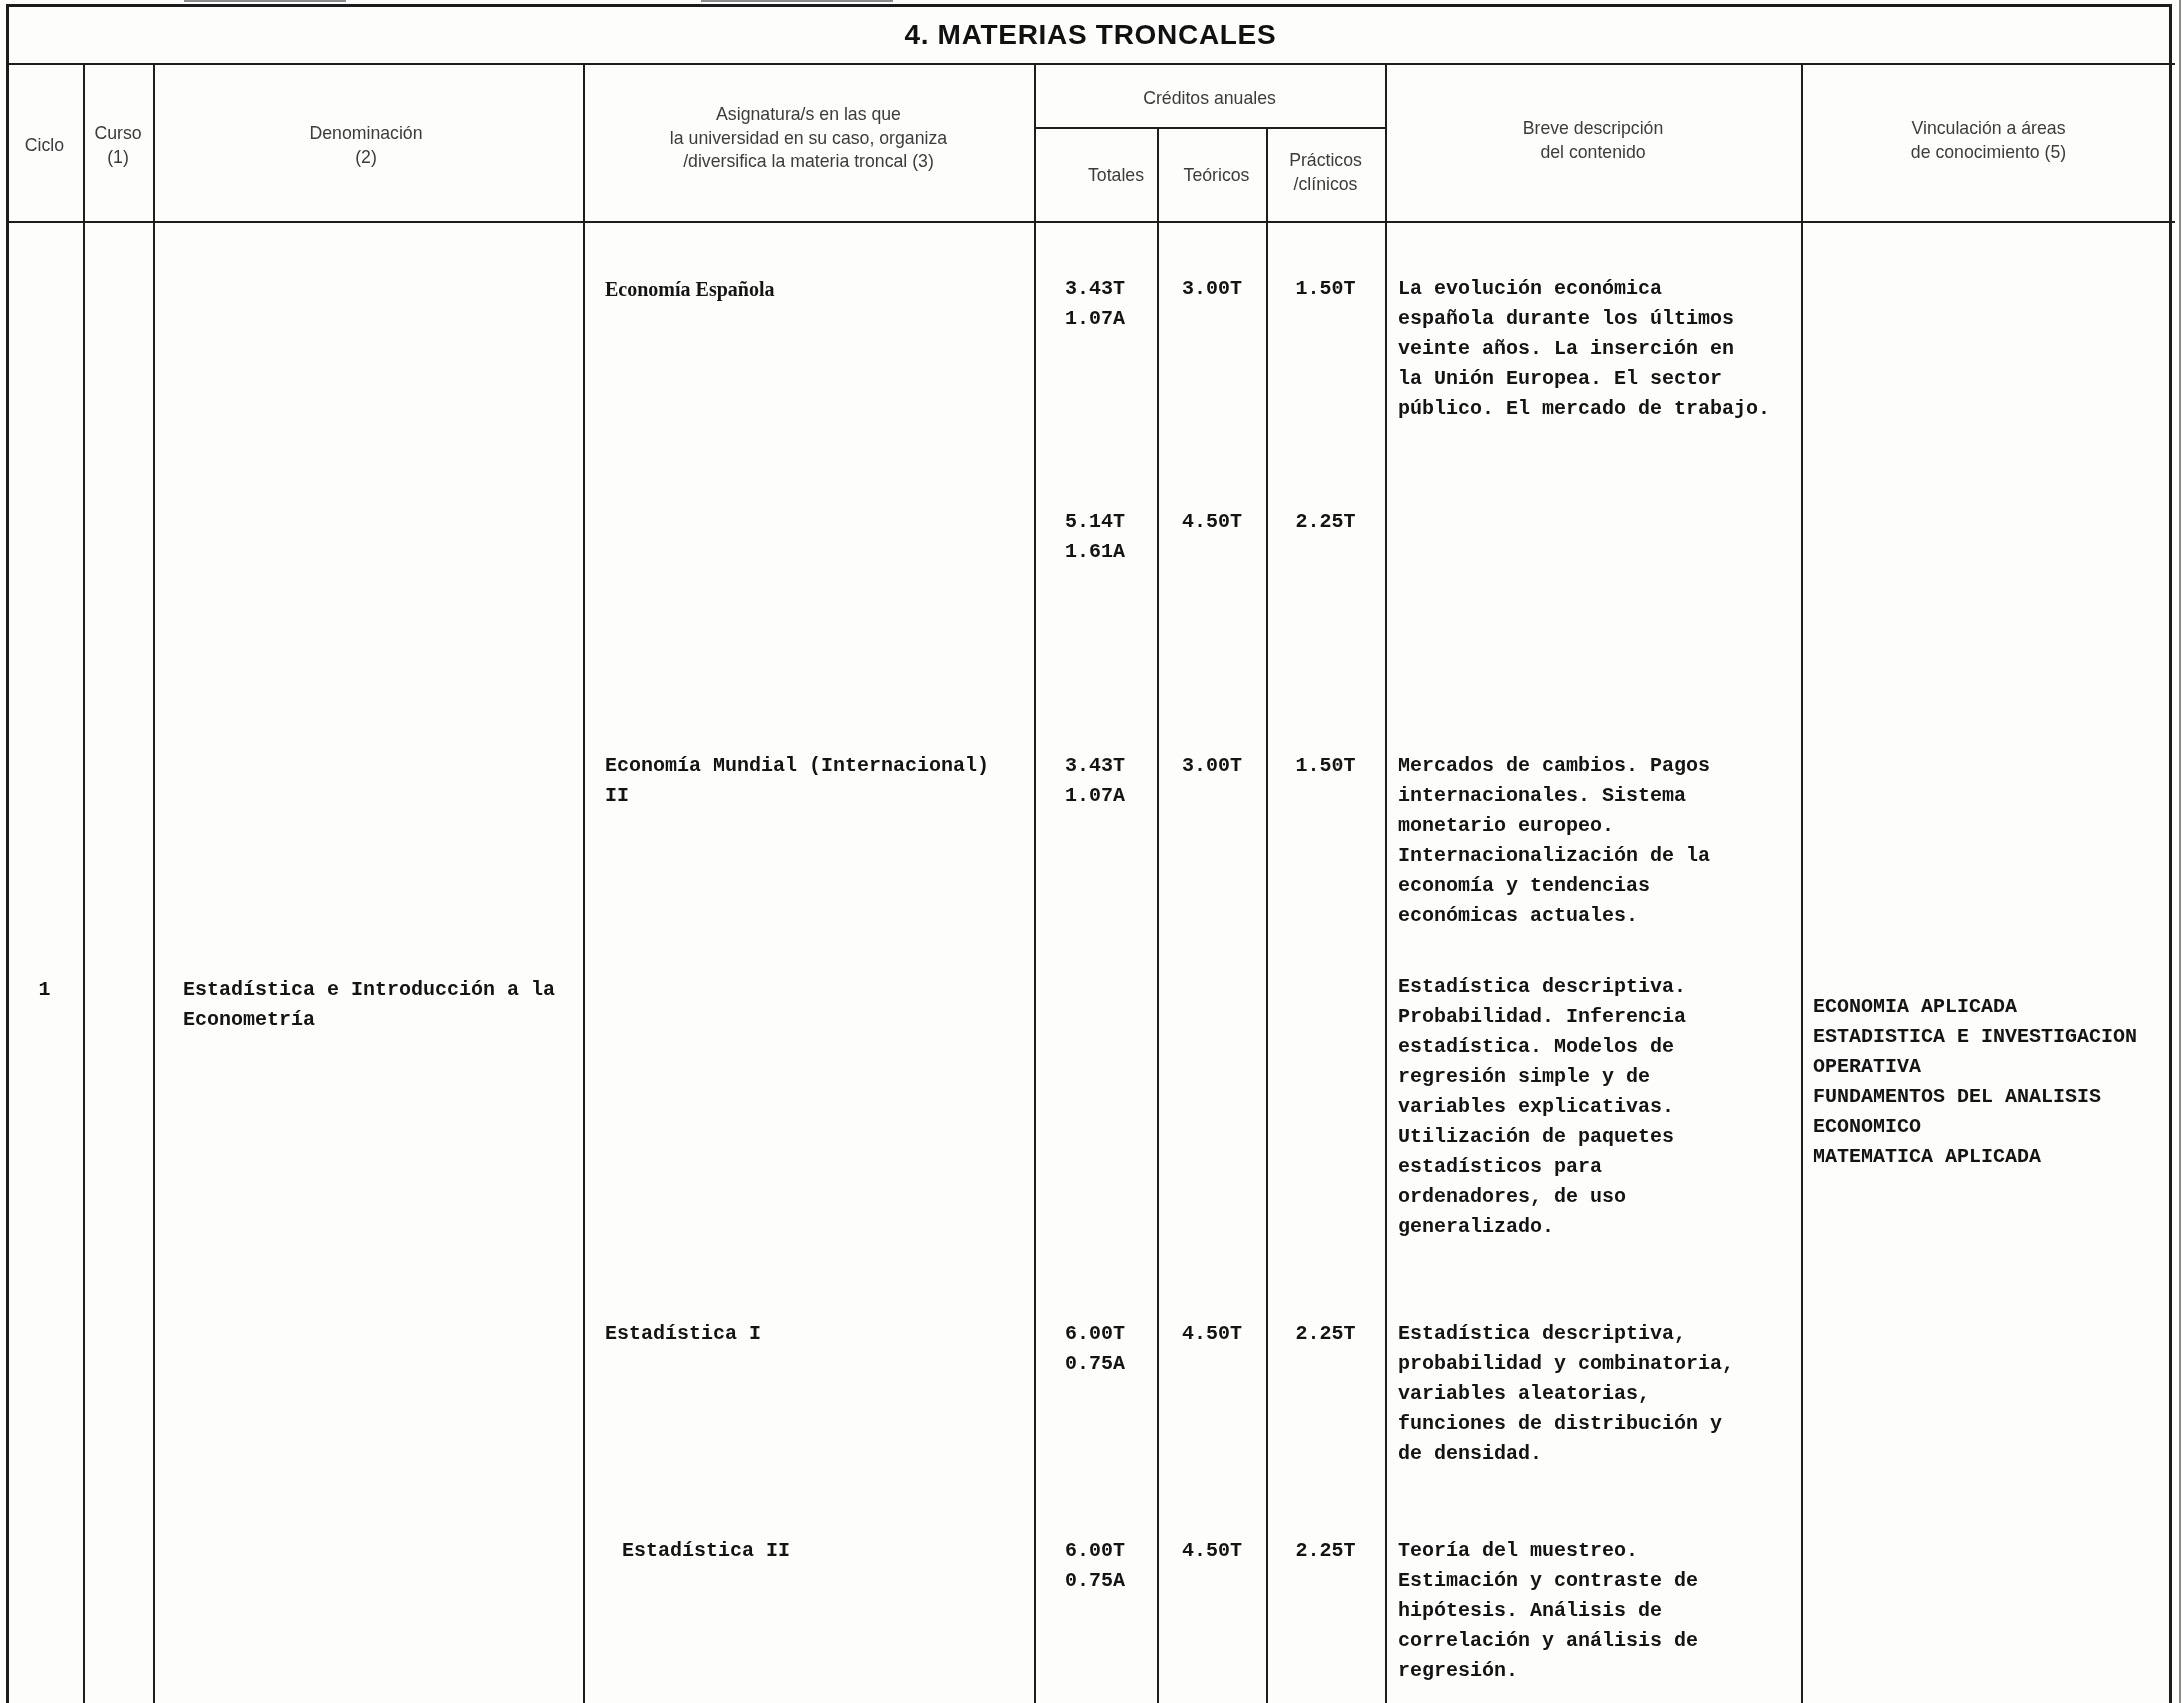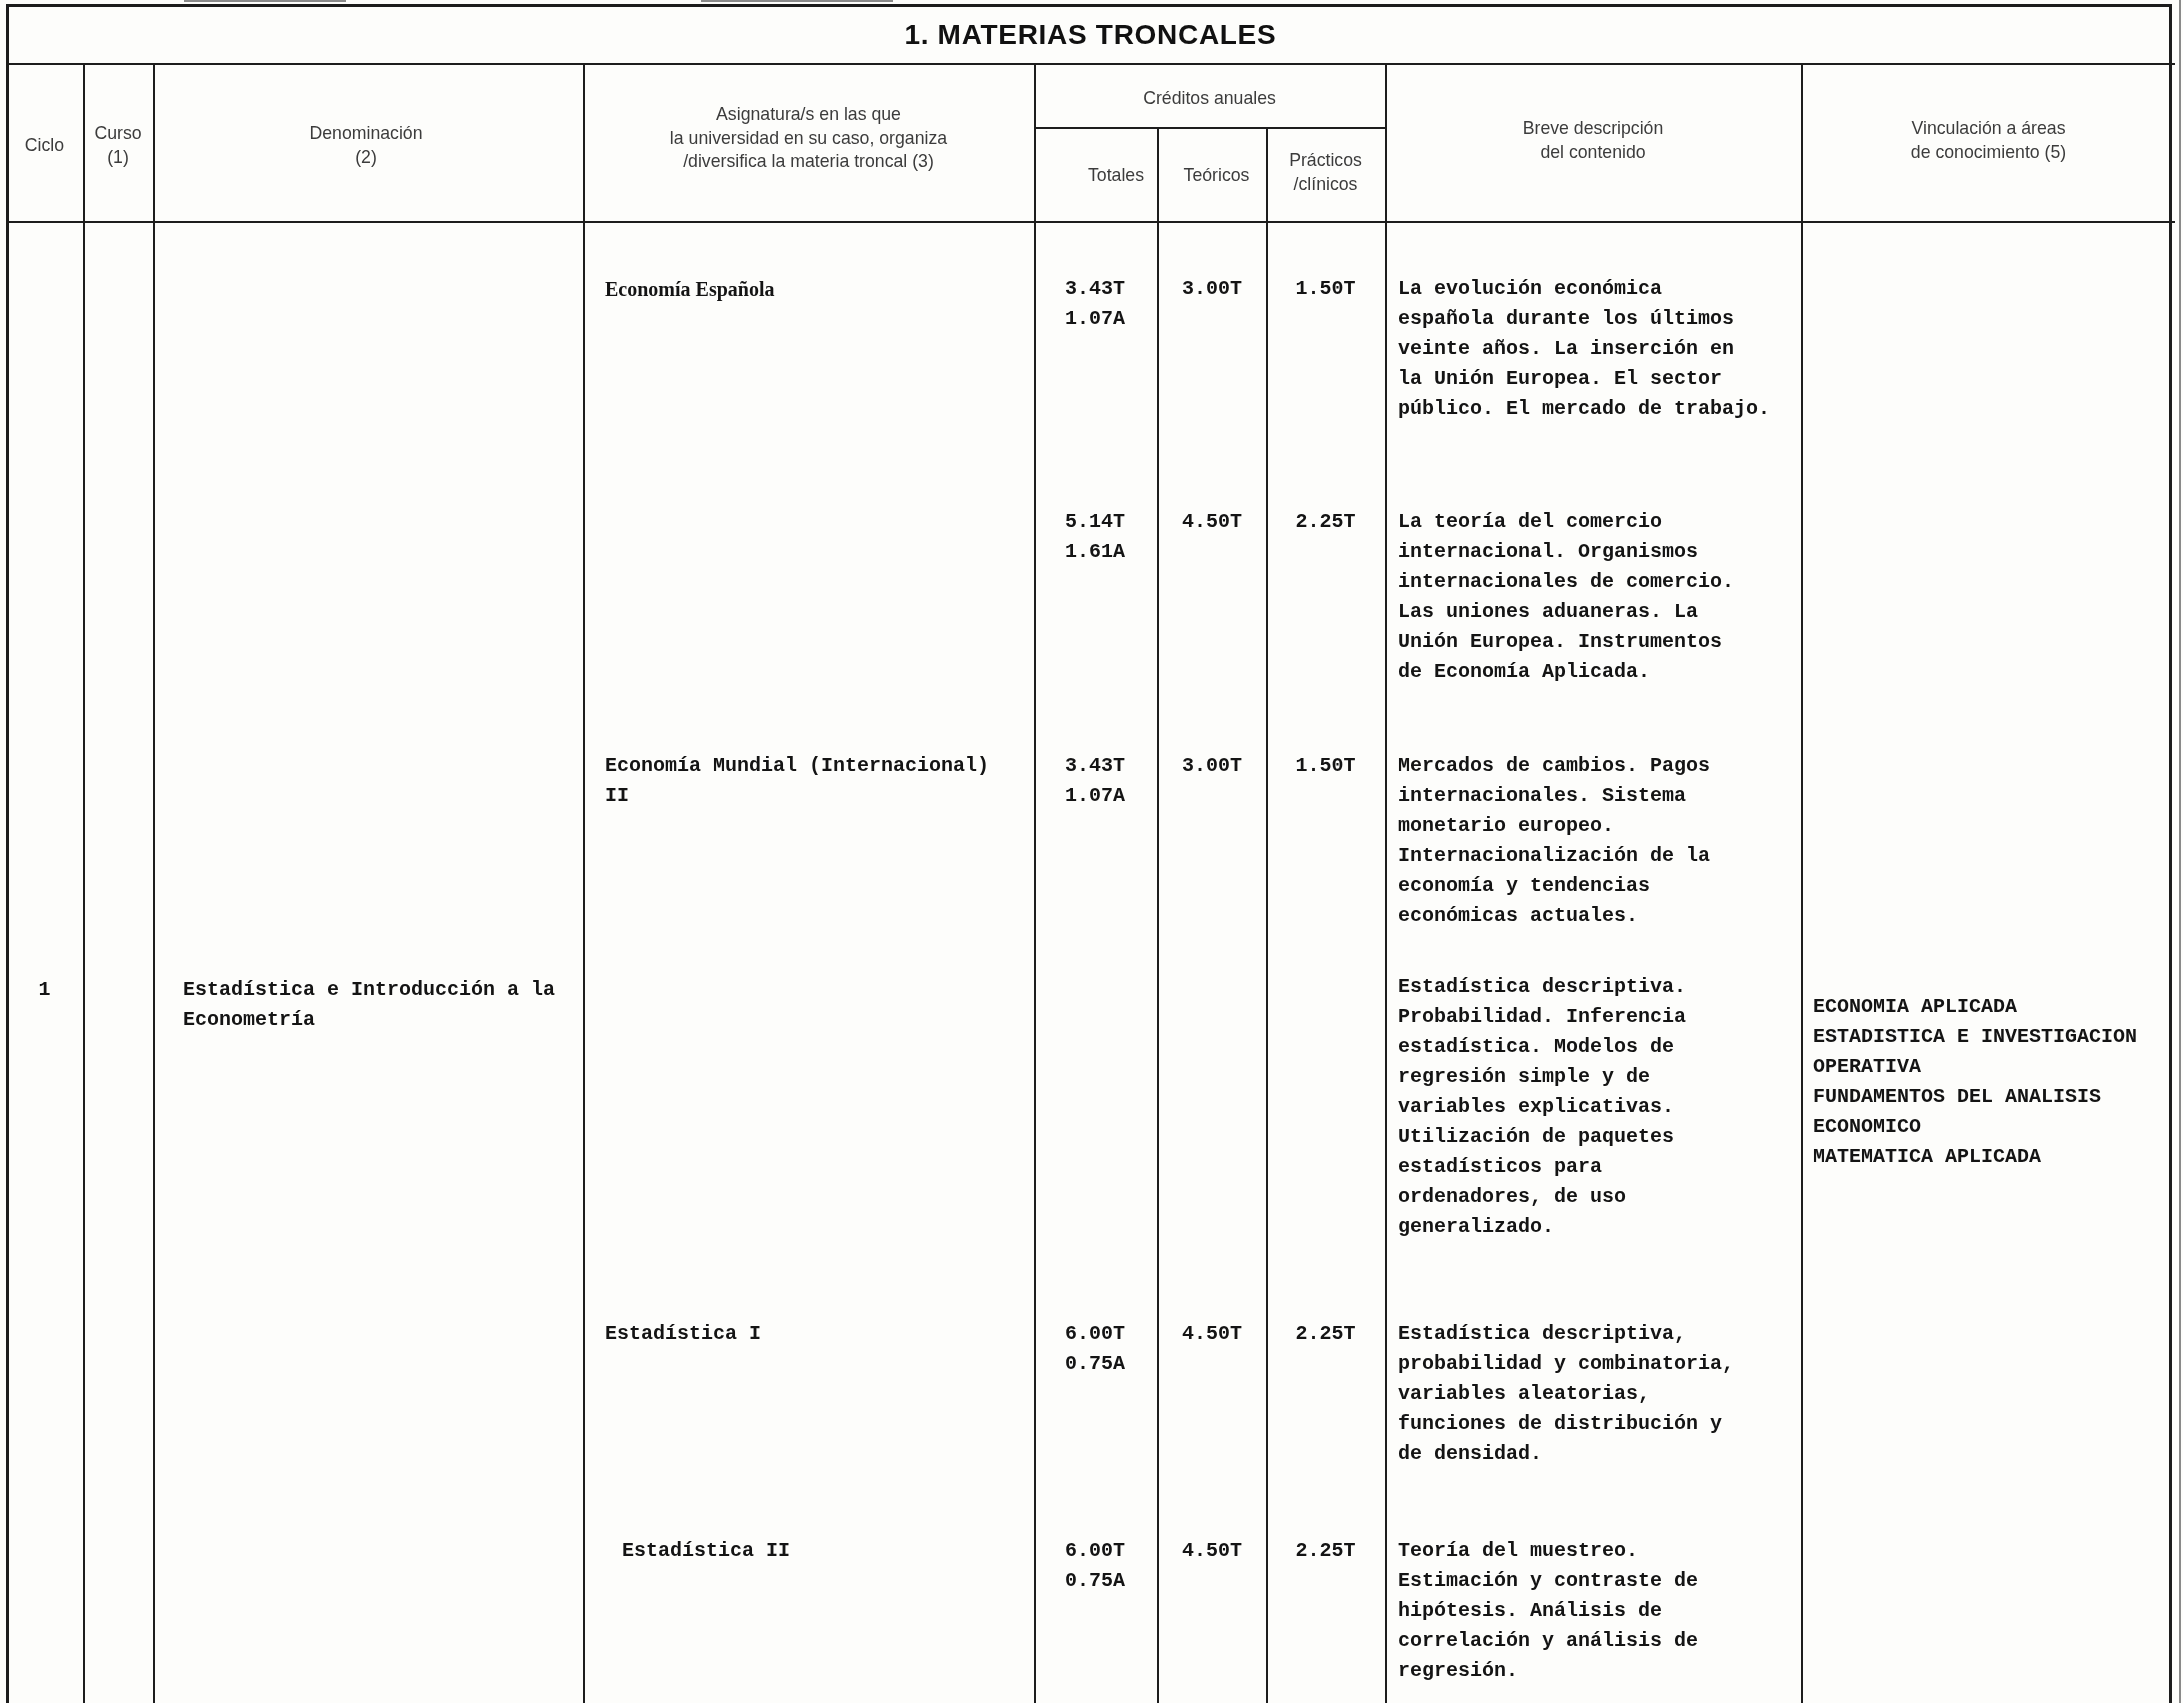--- a/index.html
+++ b/index.html
@@ -80,21 +80,21 @@
 
   <div class="vline" style="left:83px; top:63px; height:1640px;"></div>
   <div class="vline" style="left:153px; top:63px; height:1640px;"></div>
   <div class="vline" style="left:583px; top:63px; height:1640px;"></div>
   <div class="vline" style="left:1034px; top:63px; height:1640px;"></div>
   <div class="vline" style="left:1157px; top:127px; height:1576px;"></div>
   <div class="vline" style="left:1266px; top:127px; height:1576px;"></div>
   <div class="vline" style="left:1385px; top:63px; height:1640px;"></div>
   <div class="vline" style="left:1801px; top:63px; height:1640px;"></div>
 
-  <div class="title">1. MATERIAS TRONCALES</div>
+  <div class="title">4. MATERIAS TRONCALES</div>
 
   <div class="hcell" style="left:5.9px;    top:134px; width:77px;">Ciclo</div>
   <div class="hcell" style="left:83px;  top:122px; width:70px;">Curso
 (1)</div>
   <div class="hcell" style="left:153px;  top:122px; width:426px;">Denominación
 (2)</div>
   <div class="hcell" style="left:583px;  top:103px; width:451px;">Asignatura/s en las que
 la universidad en su caso, organiza
 /diversifica la materia troncal (3)</div>
   <div class="hcell" style="left:1034px; top:87px; width:351px;">Créditos anuales</div>
@@ -134,26 +134,20 @@
   <div class="tw" style="left:1398px; top:274px; width:402px;">La evolución económica
 española durante los últimos
 veinte años. La inserción en
 la Unión Europea. El sector
 público. El mercado de trabajo.</div>
 
   <div class="tw center" style="left:1034px; top:507px; width:122px;">5.14T
 1.61A</div>
   <div class="tw center" style="left:1157px; top:507px; width:110px;">4.50T</div>
   <div class="tw center" style="left:1266px; top:507px; width:119px;">2.25T</div>
-  <div class="tw" style="left:1398px; top:507px; width:402px;">La teoría del comercio
-internacional. Organismos
-internacionales de comercio.
-Las uniones aduaneras. La
-Unión Europea. Instrumentos
-de Economía Aplicada.</div>
 
   <div class="tw" style="left:605px;  top:751px; width:428px;">Economía Mundial (Internacional)
  II</div>
   <div class="tw center" style="left:1034px; top:751px; width:122px;">3.43T
 1.07A</div>
   <div class="tw center" style="left:1157px; top:751px; width:110px;">3.00T</div>
   <div class="tw center" style="left:1266px; top:751px; width:119px;">1.50T</div>
   <div class="tw" style="left:1398px; top:751px; width:402px;">Mercados de cambios. Pagos
 internacionales. Sistema
 monetario europeo.

